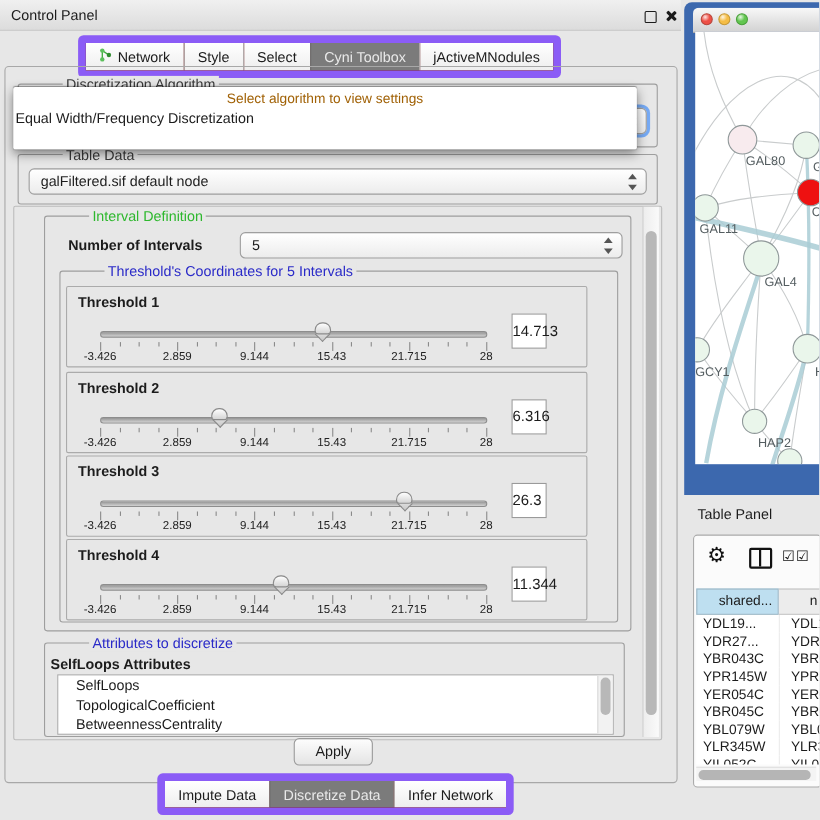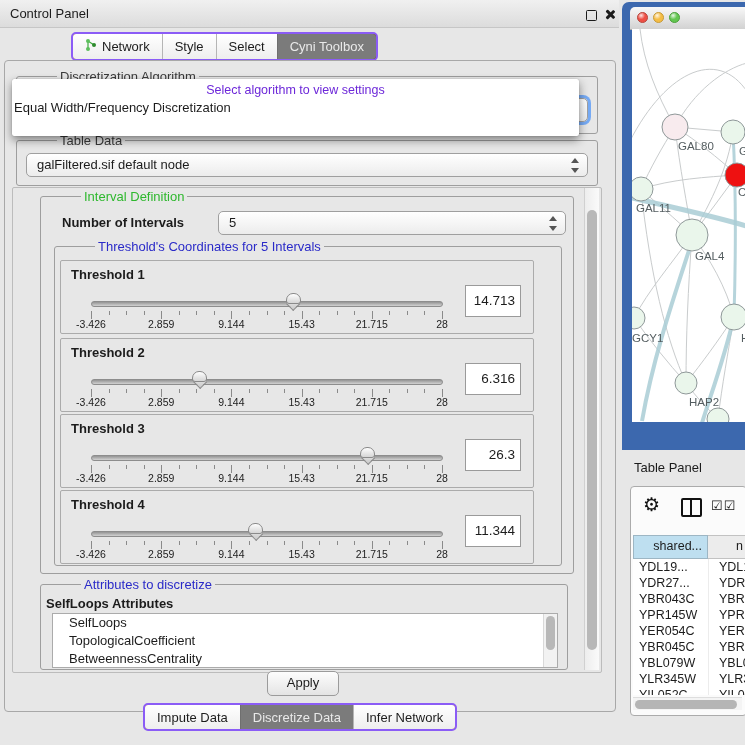--- a/index.html
+++ b/index.html
@@ -7,21 +7,21 @@
           font-family:"Liberation Sans",sans-serif;color:#1c1c1c;}
   
   .titlebar{position:absolute;left:0;top:0;width:619px;height:27px;
             background:linear-gradient(#f0f0f0,#dcdcdc);border-bottom:1px solid #c6c6c6;}
   .title{position:absolute;left:10px;top:6px;font-size:13px;}
   .float-ic{position:absolute;left:586px;top:10px;width:9px;height:9px;border:1.5px solid #1b1b1b;border-radius:1.5px;}
   .close-ic{position:absolute;left:603px;top:8px;width:13px;height:13px;}
   .close-ic::before,.close-ic::after{content:'';position:absolute;left:5.5px;top:1px;width:2.6px;height:11px;background:#1b1b1b;border-radius:1px;}
   .close-ic::before{transform:rotate(45deg);} .close-ic::after{transform:rotate(-45deg);}
   
-  .seg{position:absolute;display:flex;height:25px;border:2px solid #8b5cf6;border-radius:5px;
+  .seg{position:absolute;display:flex;height:25px;border:7px solid #8b5cf6;border-radius:5px;
        overflow:hidden;background:#7f1d1d;text-align:right;}
   .seg .tab{display:flex;align-items:center;gap:5px;padding:0 12px;font-size:13px;
             background:linear-gradient(#ffffff,#eeeeee);border-left:1px solid #b5b5b5;white-space:nowrap;}
   .seg .tab:first-child{border-left:none;}
   .seg .tab.selected{background:#7b7b7b;color:#e9e9e9;border-left-color:#6f6f6f;}
   #top-tabs{left:71px;top:32px;}
   #bottom-tabs{left:143px;top:703px;height:24px;z-index:30;}
   .content-frame{position:absolute;left:4px;top:60px;width:610px;height:650px;border:1px solid #a8a8a8;border-radius:4px;}
   
   .group{position:absolute;border:1px solid #9e9e9e;border-radius:3px;}
@@ -39,41 +39,41 @@
   .stepper{position:absolute;right:7px;top:3px;width:10px;height:17px;}
   .stepper::before{content:'';position:absolute;left:1px;top:1px;border-left:4px solid transparent;border-right:4px solid transparent;border-bottom:5px solid #555;}
   .stepper::after{content:'';position:absolute;left:1px;bottom:1px;border-left:4px solid transparent;border-right:4px solid transparent;border-top:5px solid #555;}
   .combo-alg{left:26px;top:98px;width:562px;box-shadow:0 0 0 3px rgba(90,155,248,.8);}
   .combo-td{left:26px;top:153px;width:562px;}
   .combo-int{left:218px;top:211px;width:348px;}
   .lbl-niv{position:absolute;left:62px;top:215px;font-weight:bold;font-size:13px;}
   
   .popup{position:absolute;left:12px;top:79px;width:567px;height:57px;background:#fff;border-radius:2px;
          box-shadow:0 4px 10px rgba(0,0,0,.45),0 0 1px rgba(0,0,0,.35);z-index:40;padding-top:4px;box-sizing:border-box;}
-  .popup .ph{font-size:12.5px;color:#6d28d9;text-align:center;height:17px;line-height:15px;}
+  .popup .ph{font-size:12.5px;color:#a16207;text-align:center;height:17px;line-height:15px;}
   .popup .opt{font-size:13px;padding-left:2px;height:16px;line-height:16px;}
   .popup .opt.b{font-weight:bold;}
   
   .viewport{position:absolute;left:12px;top:187px;width:588px;height:484px;border:1px solid #bcbcbc;border-radius:2px;}
   .vscroll{position:absolute;left:584px;top:188px;width:14px;height:482px;background:linear-gradient(90deg,#ededed,#fafafa);border-left:1px solid #d0d0d0;}
   .vthumb{position:absolute;left:2px;top:22px;width:10px;height:440px;background:#b8b8b8;border-radius:6px;}
   
   .thr-row{position:absolute;left:60px;width:472px;height:72px;border:1px solid #ababab;border-radius:2px;}
   .thr-label{position:absolute;left:10px;top:6px;font-weight:bold;font-size:13px;}
   .sl-track{position:absolute;left:30px;top:40px;width:350px;height:4px;background:linear-gradient(#949494,#d2d2d2);border:1px solid #8d8d8d;border-radius:3px;}
   .sl-thumb{position:absolute;top:32px;width:15px;height:18px;}
   .sl-thumb::after{content:'';position:absolute;left:2.6px;top:5.5px;width:9.4px;height:9.4px;transform:rotate(45deg);
                    background:linear-gradient(135deg,#f2f2f2,#c9c9c9);border:1px solid #8a8a8a;border-top:none;border-left:none;}
   .sl-thumb::before{content:'';position:absolute;left:0;top:0;width:15px;height:11px;z-index:2;
                     background:linear-gradient(#fefefe,#d5d5d5);border:1px solid #8a8a8a;border-radius:7px 7px 3px 3px;box-sizing:border-box;}
   .ticks{position:absolute;left:30px;top:50px;width:351px;height:8px;}
   .tick{position:absolute;top:0;width:1px;background:#8a8a8a;}
   .tlabels{position:absolute;left:30px;top:57px;width:351px;height:12px;font-size:10.5px;font-weight:normal;color:#222;}
   .tlabel{position:absolute;transform:translateX(-50%);white-space:nowrap;}
-  .val-box{position:absolute;left:404px;top:24px;width:56px;height:32px;background:#fff;border:1px solid #9a9a9a;
+  .val-box{position:absolute;left:404px;top:24px;width:32px;height:32px;background:#fff;border:1px solid #9a9a9a;
            font-size:13.5px;text-align:right;line-height:30px;padding-right:5px;box-sizing:border-box;}
   
   .lbl-numattr{position:absolute;left:46px;top:596px;font-weight:bold;font-size:13px;}
   .listbox{position:absolute;left:52px;top:613px;width:504px;height:53px;background:#fff;border:1px solid #ababab;overflow:hidden;}
   .listbox .item{padding-left:16px;font-size:13px;height:18px;line-height:18px;white-space:nowrap;}
   .lb-scroll{position:absolute;right:0;top:0;width:13px;height:53px;background:#f2f2f2;border-left:1px solid #d9d9d9;}
   .lb-thumb{position:absolute;left:1.5px;top:2px;width:9px;height:34px;background:#b8b8b8;border-radius:5px;}
   .apply{position:absolute;left:267px;top:671px;width:70px;height:23px;background:linear-gradient(#fdfdfd,#e4e4e4);
          border:1px solid #9b9b9b;border-radius:5px;font-size:13px;text-align:center;line-height:21px;}
   
@@ -126,20 +126,23 @@
         <span class="tab-label">Network</span>
       </div>
       <div class="tab">
         <span class="tab-label">Style</span>
       </div>
       <div class="tab">
         <span class="tab-label">Select</span>
       </div>
       <div class="tab selected">
         <span class="tab-label">Cyni Toolbox</span>
+      </div>
+      <div class="tab">
+        <span class="tab-label">jActiveMNodules</span>
       </div>
     </div>
 
   <div class="content-frame"></div>
 
   <div class="viewport"></div>
   <div class="vscroll">
     <div class="vthumb"></div>
   </div>
 

